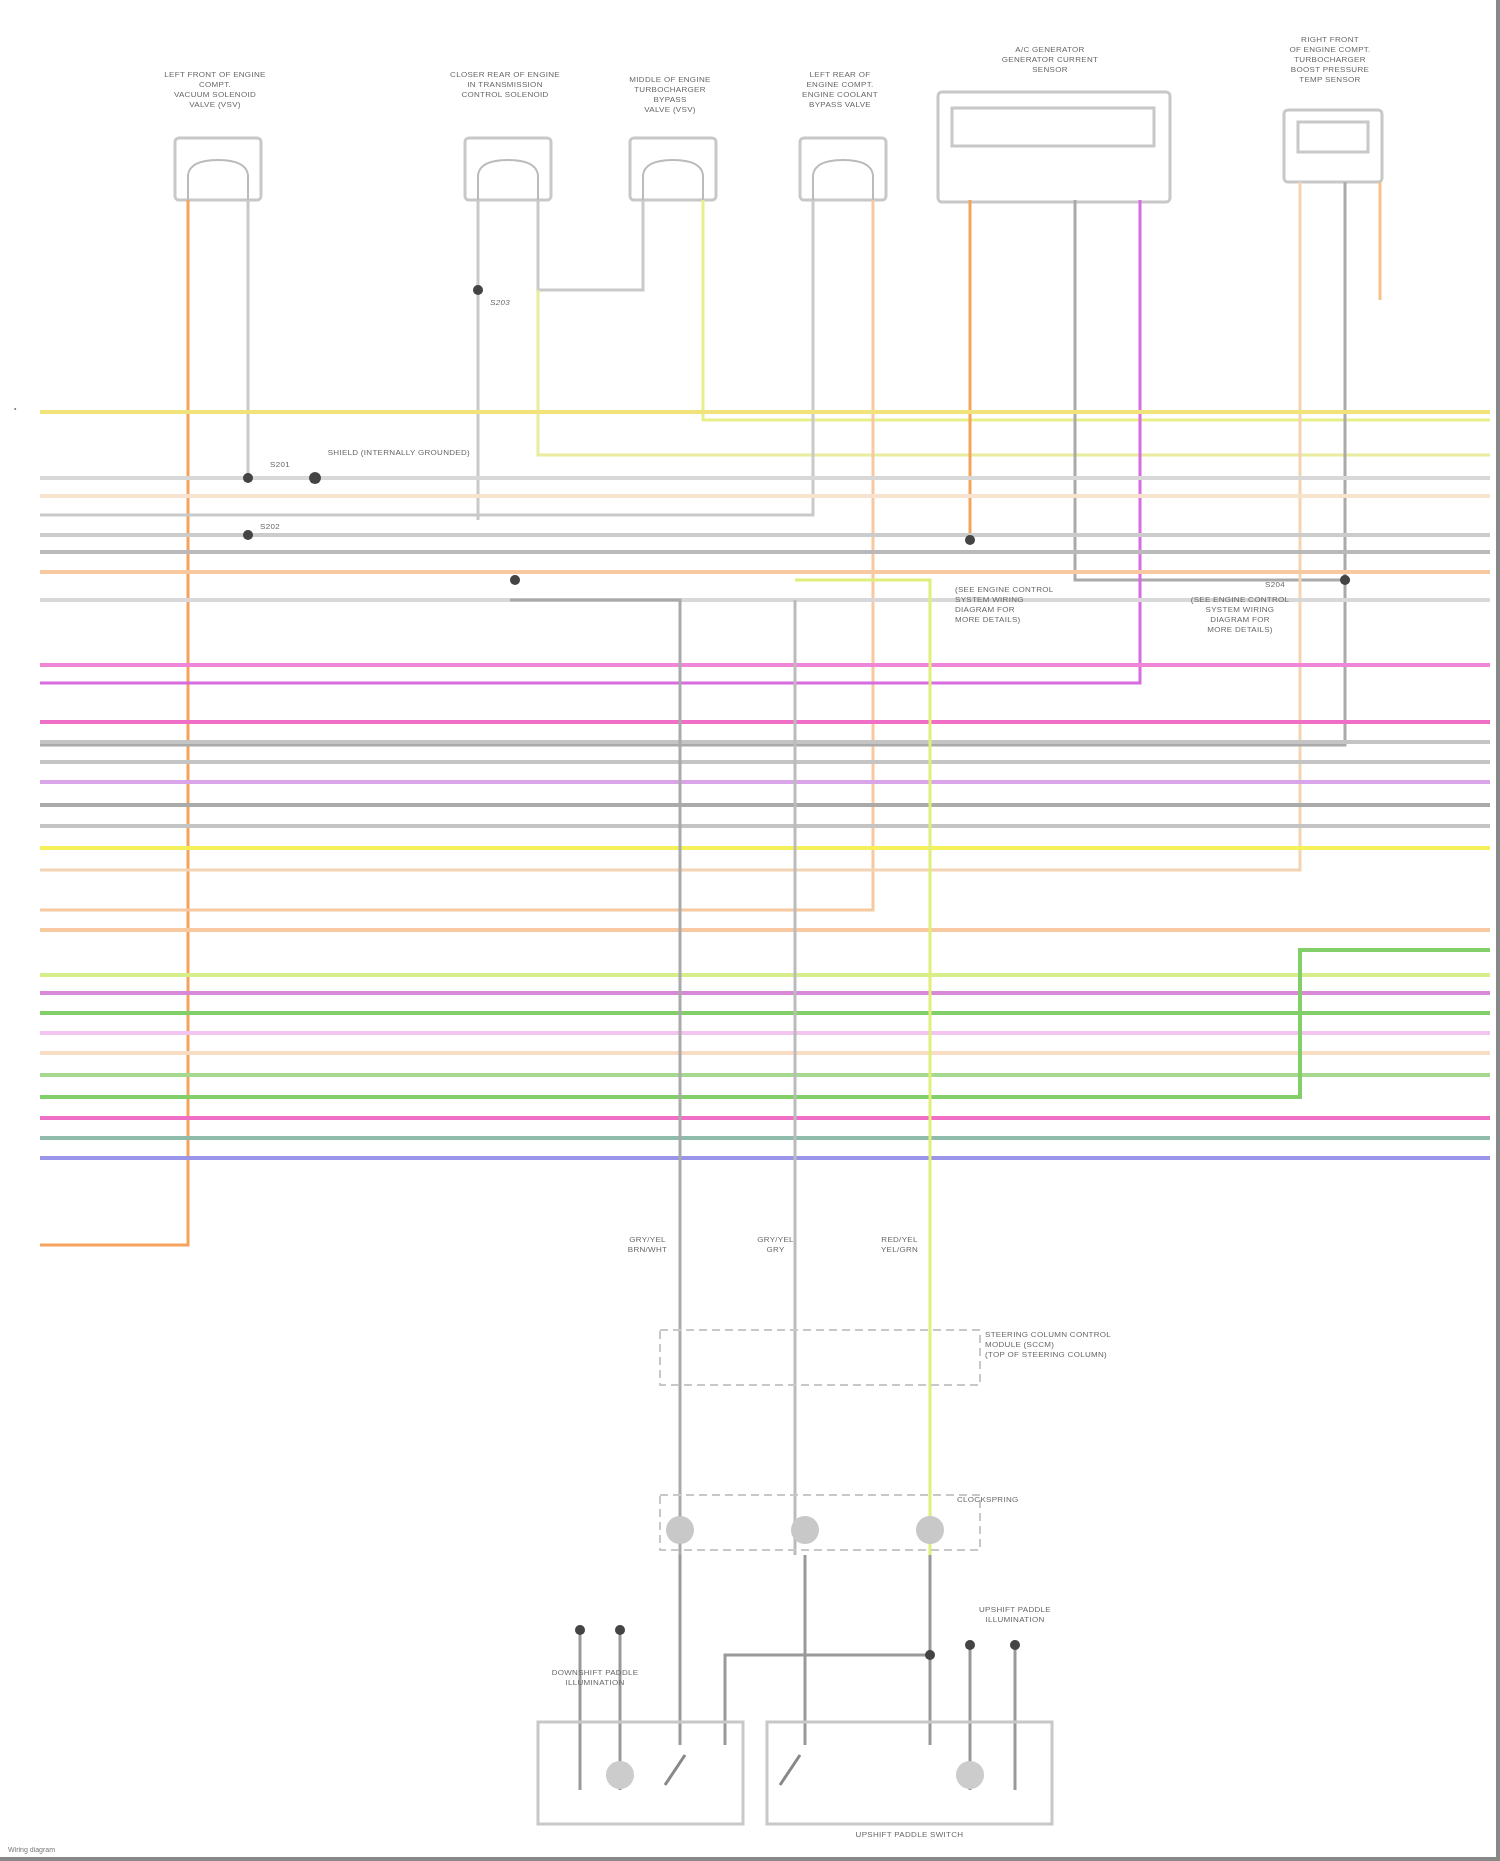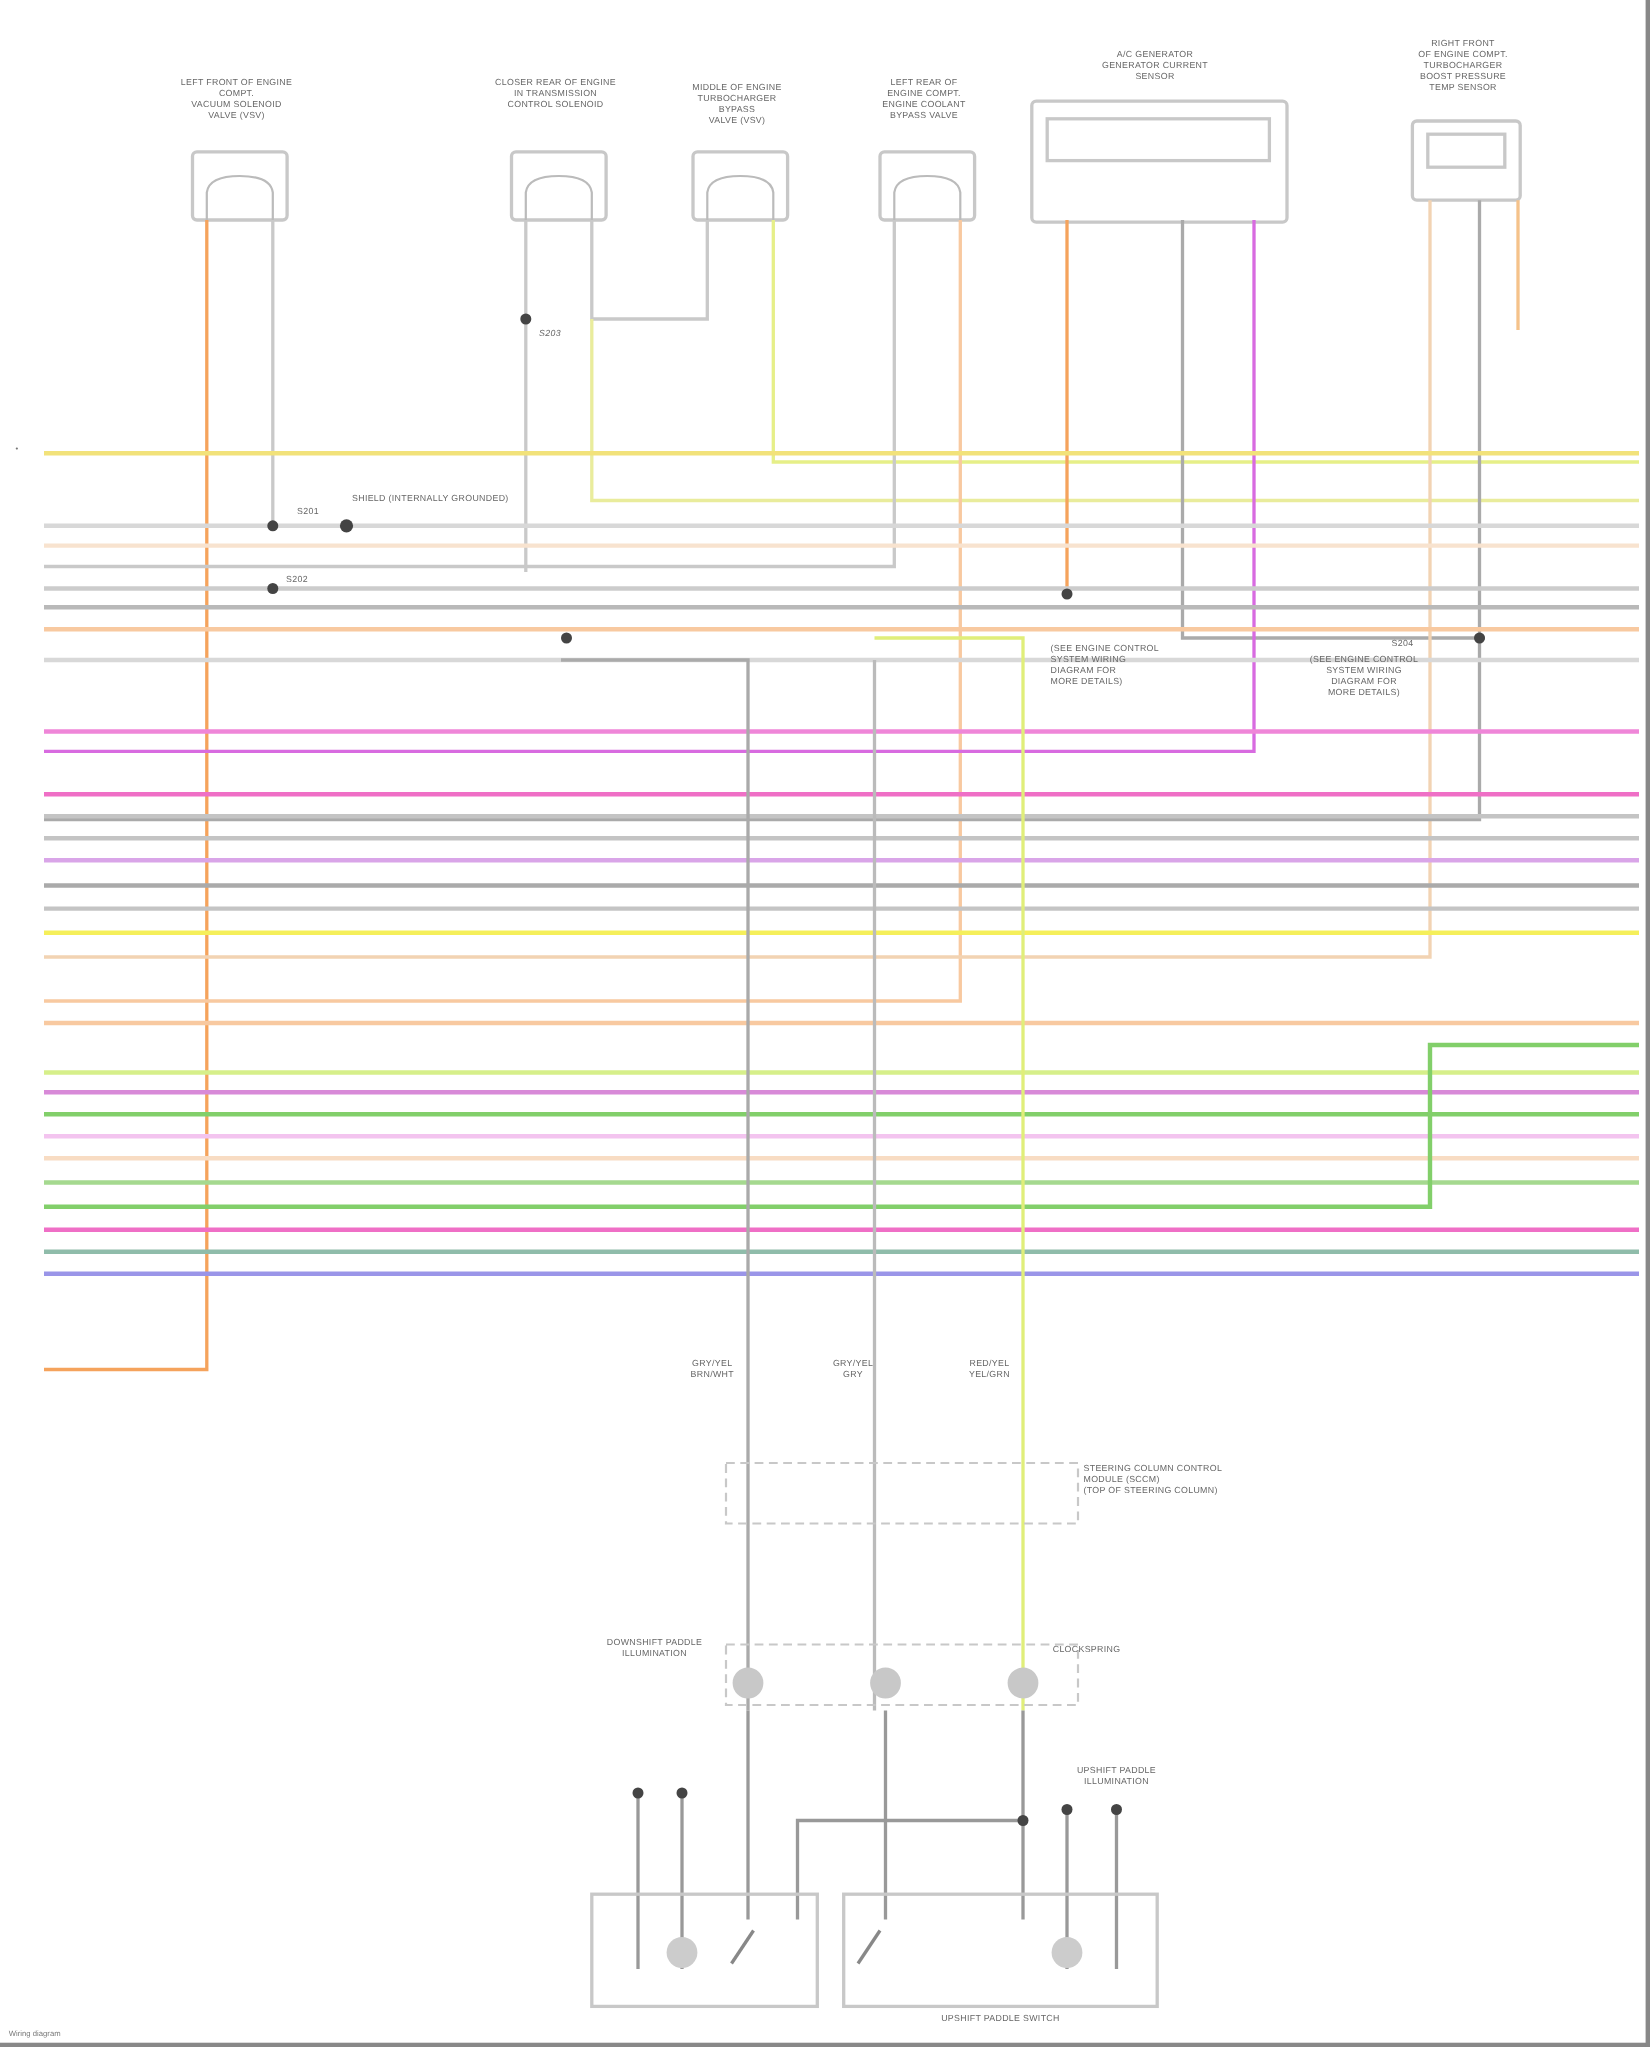--- a/index.html
+++ b/index.html
@@ -153,21 +153,21 @@
     <circle cx="970" cy="1775" r="14"></circle>
   </g>
   <g stroke="#888" stroke-width="3">
     <line x1="665" y1="1785" x2="685" y2="1755"></line>
     <line x1="780" y1="1785" x2="800" y2="1755"></line>
   </g>
 </svg>
 
 <div class="small" style="left:14px;top:405px;">•</div>
 
-<div class="lbl" style="left:320px;top:448px;width:150px;text-align:left;">SHIELD (INTERNALLY GROUNDED)</div>
+<div class="lbl" style="left:320px;top:448px;width:150px;text-align:right;">SHIELD (INTERNALLY GROUNDED)</div>
 <div class="lbl" style="left:955px;top:585px;width:130px;text-align:left;">(SEE ENGINE CONTROL
 SYSTEM WIRING
 DIAGRAM FOR
 MORE DETAILS)</div>
 <div class="lbl" style="left:1175px;top:595px;width:130px;">(SEE ENGINE CONTROL
 SYSTEM WIRING
 DIAGRAM FOR
 MORE DETAILS)</div>
 <div class="lbl" style="left:265px;top:460px;width:30px;">S201</div>
 <div class="lbl" style="left:255px;top:522px;width:30px;">S202</div>
@@ -177,19 +177,19 @@
 <div class="lbl" style="left:620px;top:1235px;width:55px;">GRY/YEL
 BRN/WHT</div>
 <div class="lbl" style="left:748px;top:1235px;width:55px;">GRY/YEL
 GRY</div>
 <div class="lbl" style="left:872px;top:1235px;width:55px;">RED/YEL
 YEL/GRN</div>
 <div class="lbl" style="left:985px;top:1330px;width:180px;text-align:left;">STEERING COLUMN CONTROL
 MODULE (SCCM)
 (TOP OF STEERING COLUMN)</div>
 <div class="lbl" style="left:957px;top:1495px;width:100px;text-align:left;">CLOCKSPRING</div>
-<div class="lbl" style="left:540px;top:1488px;width:110px;">DOWNSHIFT PADDLE
+<div class="lbl" style="left:540px;top:1668px;width:110px;">DOWNSHIFT PADDLE
 ILLUMINATION</div>
 <div class="lbl" style="left:960px;top:1605px;width:110px;">UPSHIFT PADDLE
 ILLUMINATION</div>
 <div class="lbl" style="left:538px;top:1830px;width:205px;margin-top:43px;">DOWNSHIFT PADDLE SWITCH</div>
 <div class="lbl" style="left:767px;top:1830px;width:285px;">UPSHIFT PADDLE SWITCH</div>
 <div class="small" style="left:8px;top:1846px;">Wiring diagram</div>
 
 </body></html>

